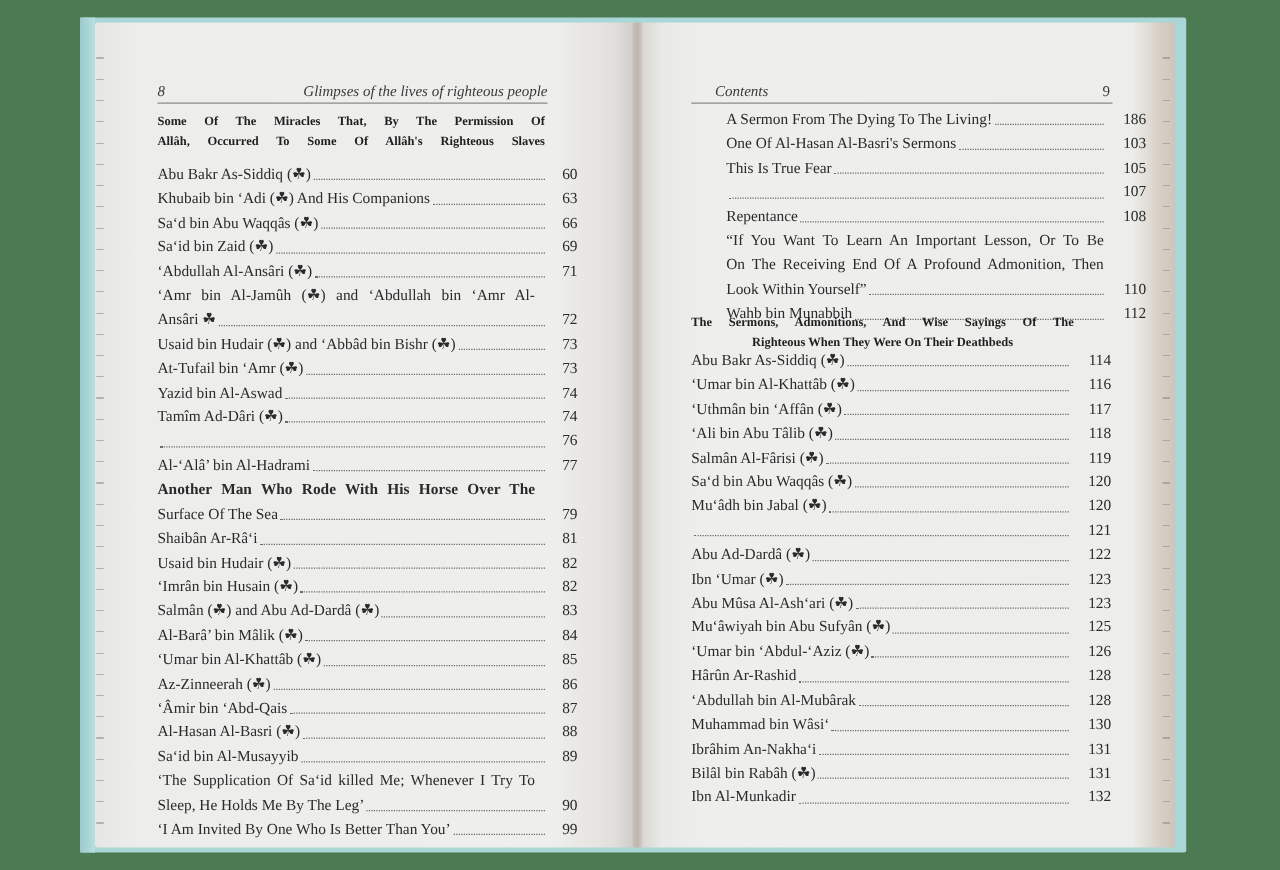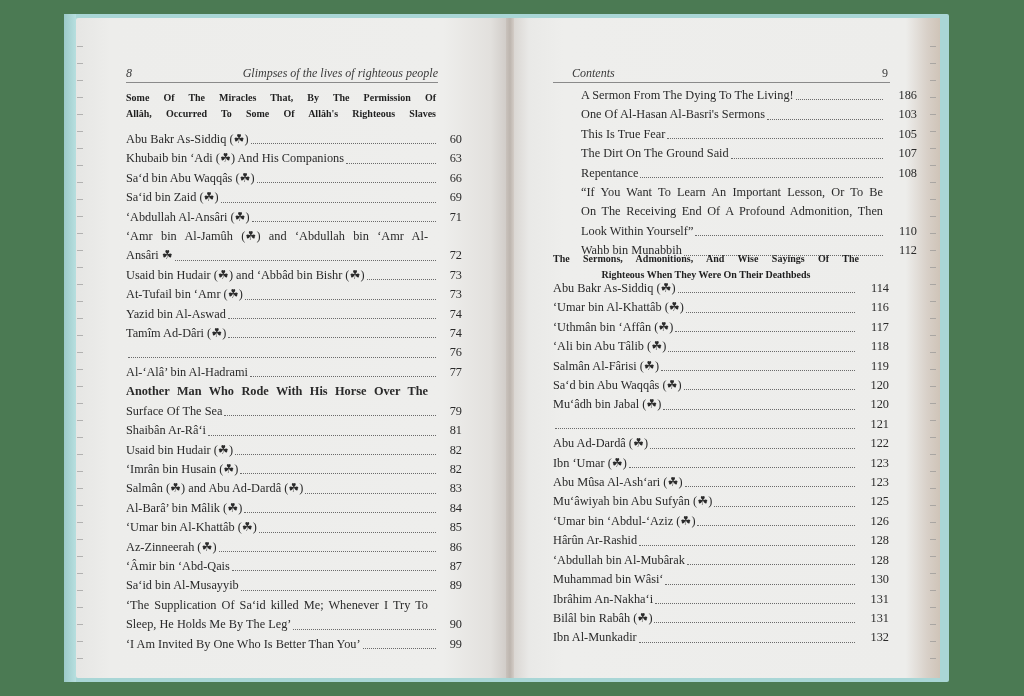--- a/index.html
+++ b/index.html
@@ -179,20 +179,25 @@
       <span class="text">Az-Zinneerah (☘)</span>
       <span class="dots"></span>
       <span class="pg" style="flex-basis:22px">86</span>
     </div>
     <div class="entry">
       <span class="text">‘Âmir bin ‘Abd-Qais</span>
       <span class="dots"></span>
       <span class="pg" style="flex-basis:22px">87</span>
     </div>
     <div class="entry">
+      <span class="text">Al-Hasan Al-Basri (☘)</span>
+      <span class="dots"></span>
+      <span class="pg" style="flex-basis:22px">88</span>
+    </div>
+    <div class="entry">
       <span class="text">Sa‘id bin Al-Musayyib</span>
       <span class="dots"></span>
       <span class="pg" style="flex-basis:22px">89</span>
     </div>
     <div class="entry multi">
       <div class="line1" style="padding-right: 34px;">‘The Supplication Of Sa‘id killed Me; Whenever I Try To</div>
       <div class="last">
         <span class="text">Sleep, He Holds Me By The Leg’</span>
         <span class="dots"></span>
         <span class="pg" style="flex-basis:22px">90</span>
@@ -215,21 +220,20 @@
       <span class="text">One Of Al-Hasan Al-Basri's Sermons</span>
       <span class="dots"></span>
       <span class="pg" style="flex-basis:30px">103</span>
     </div>
     <div class="entry">
       <span class="text">This Is True Fear</span>
       <span class="dots"></span>
       <span class="pg" style="flex-basis:30px">105</span>
     </div>
     <div class="entry">
-      <span class="text">The Dirt On The Ground Said</span>
       <span class="dots"></span>
       <span class="pg" style="flex-basis:30px">107</span>
     </div>
     <div class="entry">
       <span class="text">Repentance</span>
       <span class="dots"></span>
       <span class="pg" style="flex-basis:30px">108</span>
     </div>
     <div class="entry multi">
       <div class="line1" style="padding-right: 34px;">“If You Want To Learn An Important Lesson, Or To Be</div>

